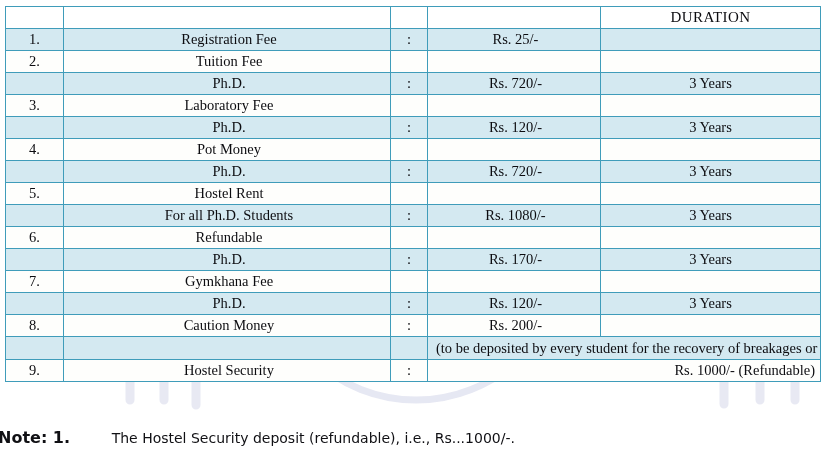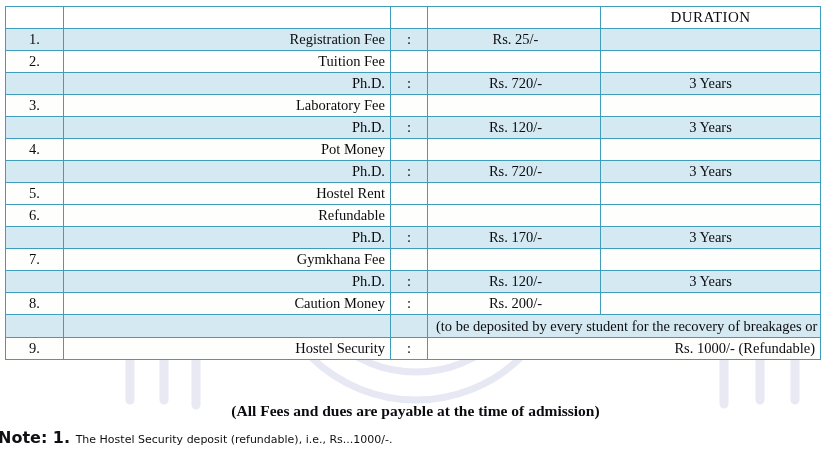--- a/index.html
+++ b/index.html
@@ -50,21 +50,21 @@
     height: 21px;
     line-height: 19px;
     vertical-align: middle;
     font-weight: normal;
     overflow: hidden;
     white-space: nowrap;
   }
 
   
   .c-sno   { width: 58px;  text-align: center; }
-  .c-desc  { width: 327px; text-align: right;  padding-left: 9px !important; }
+  .c-desc  { width: 327px; text-align: center;  padding-left: 9px !important; }
   .c-colon { width: 37px;  text-align: center; }
   .c-amt   { width: 173px; text-align: center;  padding-left: 8px !important; }
   .c-dur   { width: 220px; text-align: center; margin-left: 20px; }
   tr.r-white td { background: #fefefc; }
   tr.r-blue  td { background: #d4e9f1; }
 
   .head-label {
     font-weight: bold;
     text-align: center;
     letter-spacing: 0.4px;
@@ -102,21 +102,22 @@
     font-size: 16px;
     color: #101014;
     font-family: "DejaVu Sans", "Liberation Sans", sans-serif;
     white-space: nowrap;
   }
   #note-line .note-prefix {
     font-weight: bold;
   }
   #note-line .note-body {
     font-weight: normal;
-    font-size: 11px;
+    font-size: 14px;
+    margin-left: 36px;
   }
 </style>
 </head>
 <body>
 
 <svg id="watermark" viewBox="0 0 831 463" xmlns="http://www.w3.org/2000/svg" aria-hidden="true">
   <g fill="none" stroke="#6a72b5" stroke-width="7" opacity="0.55">
     <circle cx="416" cy="250" r="150"></circle>
     <circle cx="416" cy="250" r="122"></circle>
     <circle cx="416" cy="250" r="74"></circle>
@@ -206,20 +207,27 @@
           <td class="c-amt">Rs. 720/-</td>
           <td class="c-dur">3 Years</td>
         </tr>
         <tr class="r-white">
           <td class="c-sno">5.</td>
           <td class="c-desc">Hostel Rent</td>
           <td class="c-colon"></td>
           <td class="c-amt"></td>
           <td class="c-dur"></td>
         </tr>
+        <tr class="r-blue">
+          <td class="c-sno"></td>
+          <td class="c-desc">For all Ph.D. Students</td>
+          <td class="c-colon">:</td>
+          <td class="c-amt">Rs. 1080/-</td>
+          <td class="c-dur">3 Years</td>
+        </tr>
         <tr class="r-white">
           <td class="c-sno">6.</td>
           <td class="c-desc">Refundable</td>
           <td class="c-colon"></td>
           <td class="c-amt"></td>
           <td class="c-dur"></td>
         </tr>
         <tr class="r-blue">
           <td class="c-sno"></td>
           <td class="c-desc">Ph.D.</td>
@@ -256,19 +264,18 @@
         </tr>
         <tr class="r-white">
           <td class="c-sno">9.</td>
           <td class="c-desc">Hostel Security</td>
           <td class="c-colon">:</td>
           <td class="c-amt wide-amt" colspan="2">Rs. 1000/- (Refundable)</td>
         </tr>
       </tbody>
   </table>
 
-  <div id="payable-line">(All Fees and dues are payable at the time of admission)</div>
 
   <div id="note-line">
     <span class="note-prefix">Note: 1. </span><span class="note-body">The Hostel Security deposit (refundable), i.e., Rs...1000/-.</span>
   </div>
 
 </div>
 
 </body></html>

